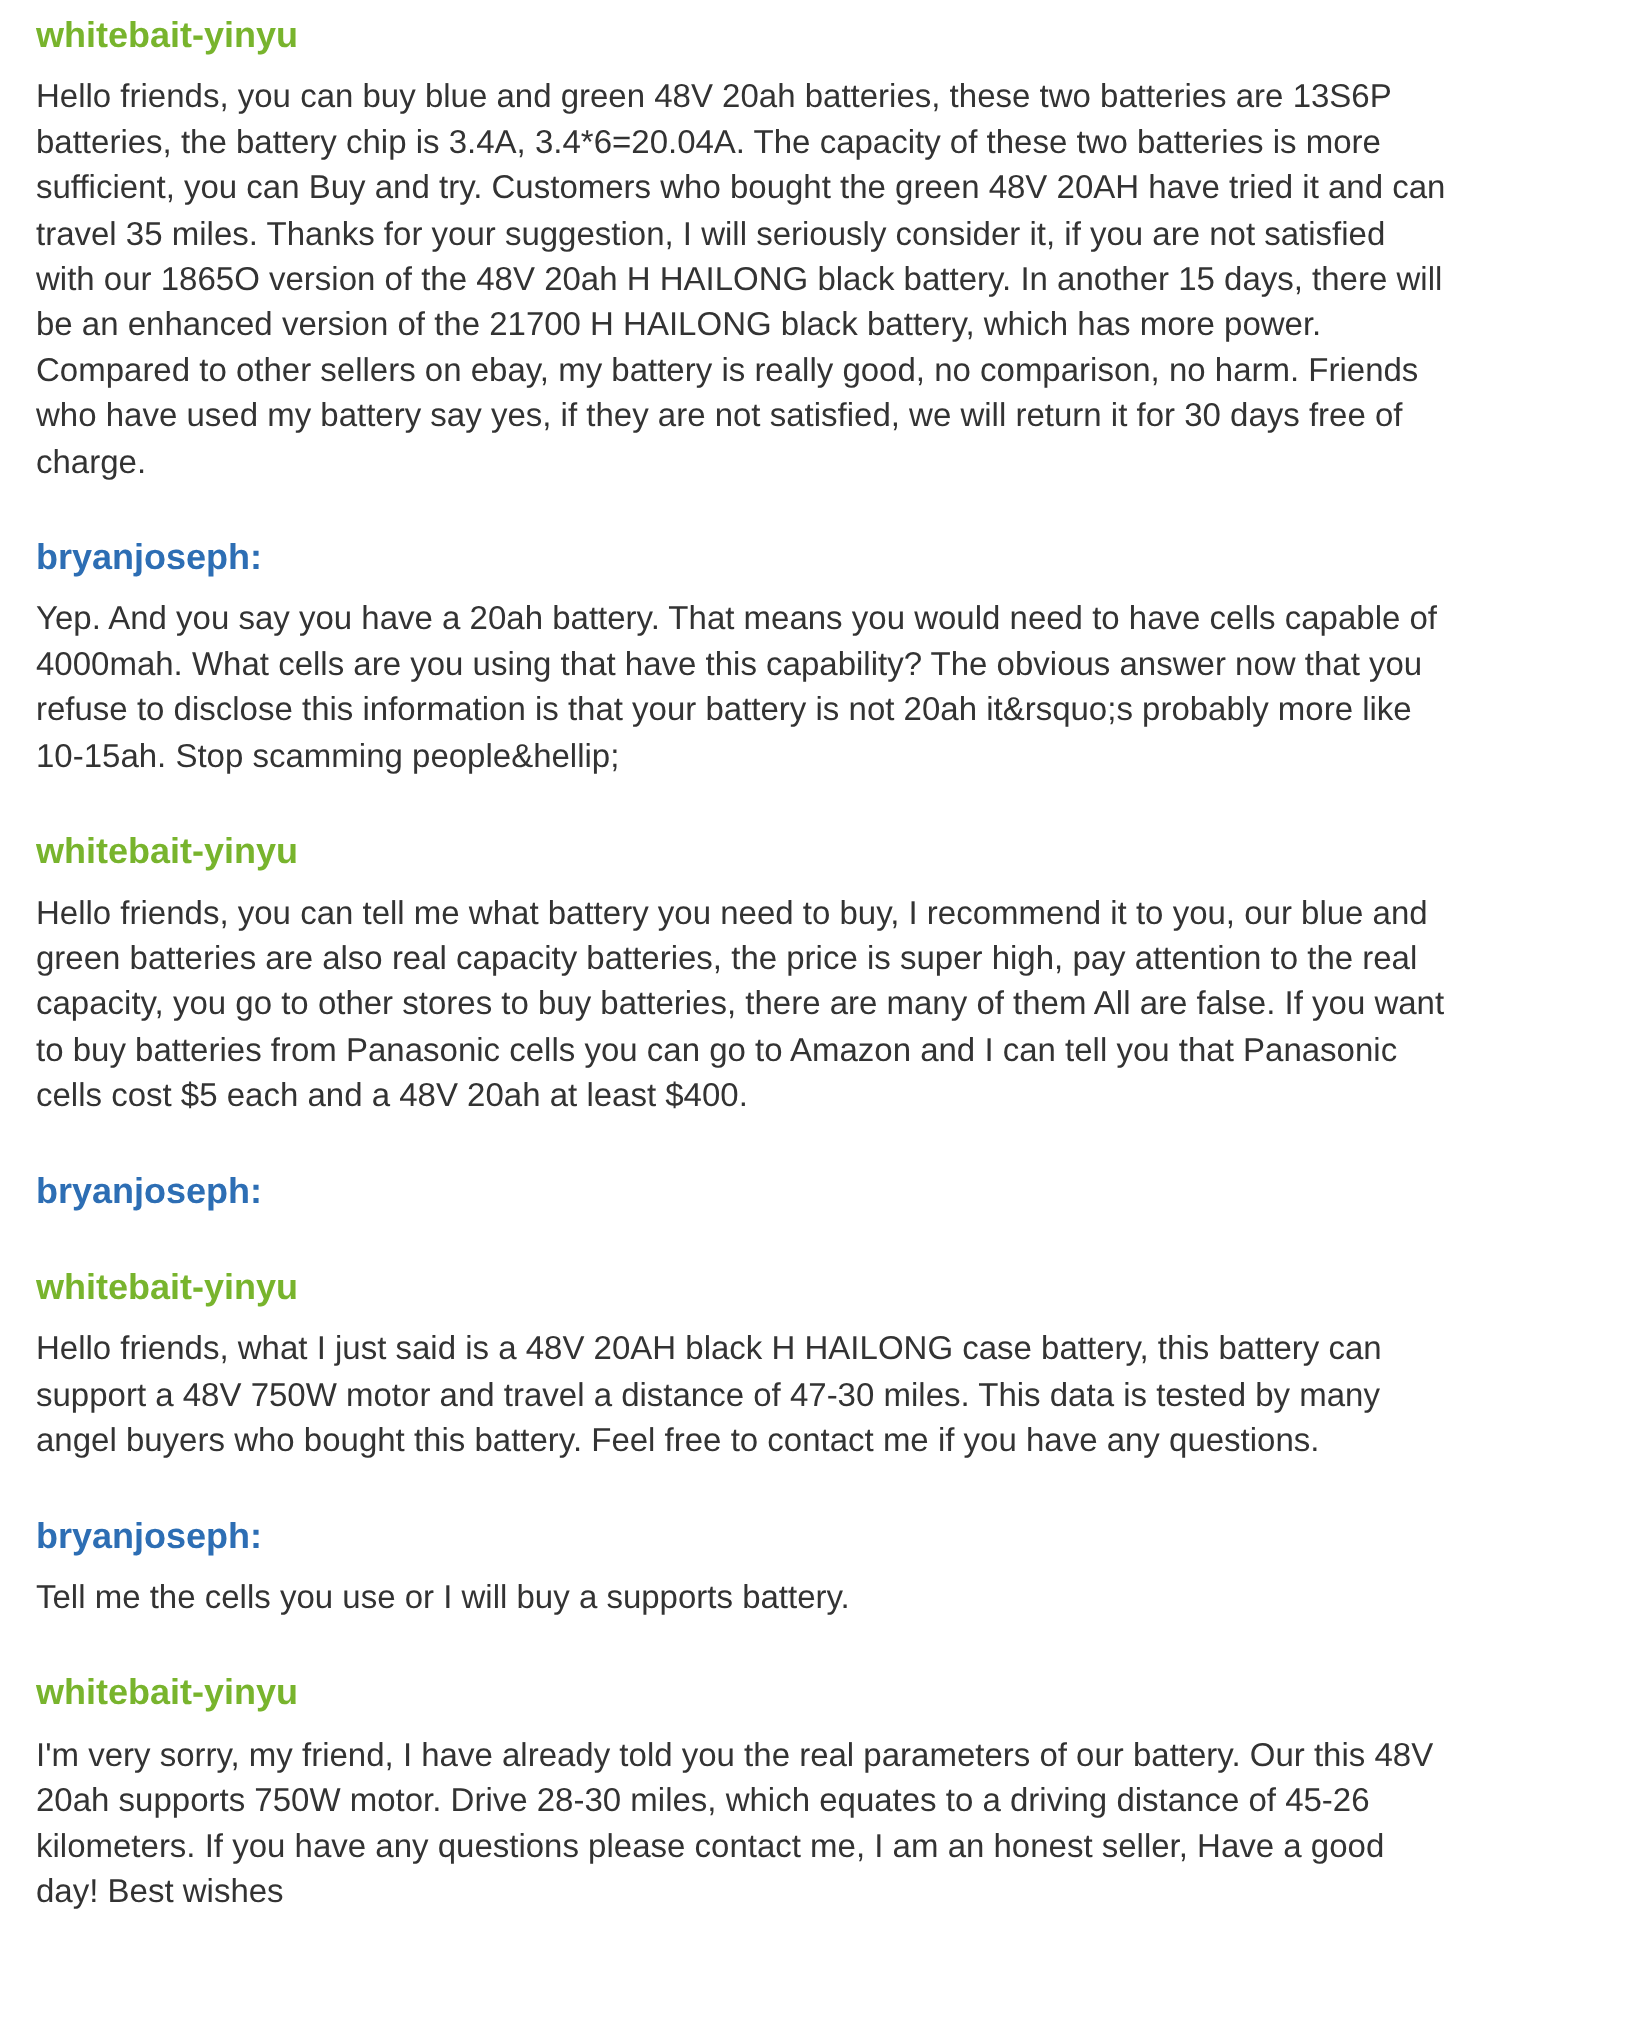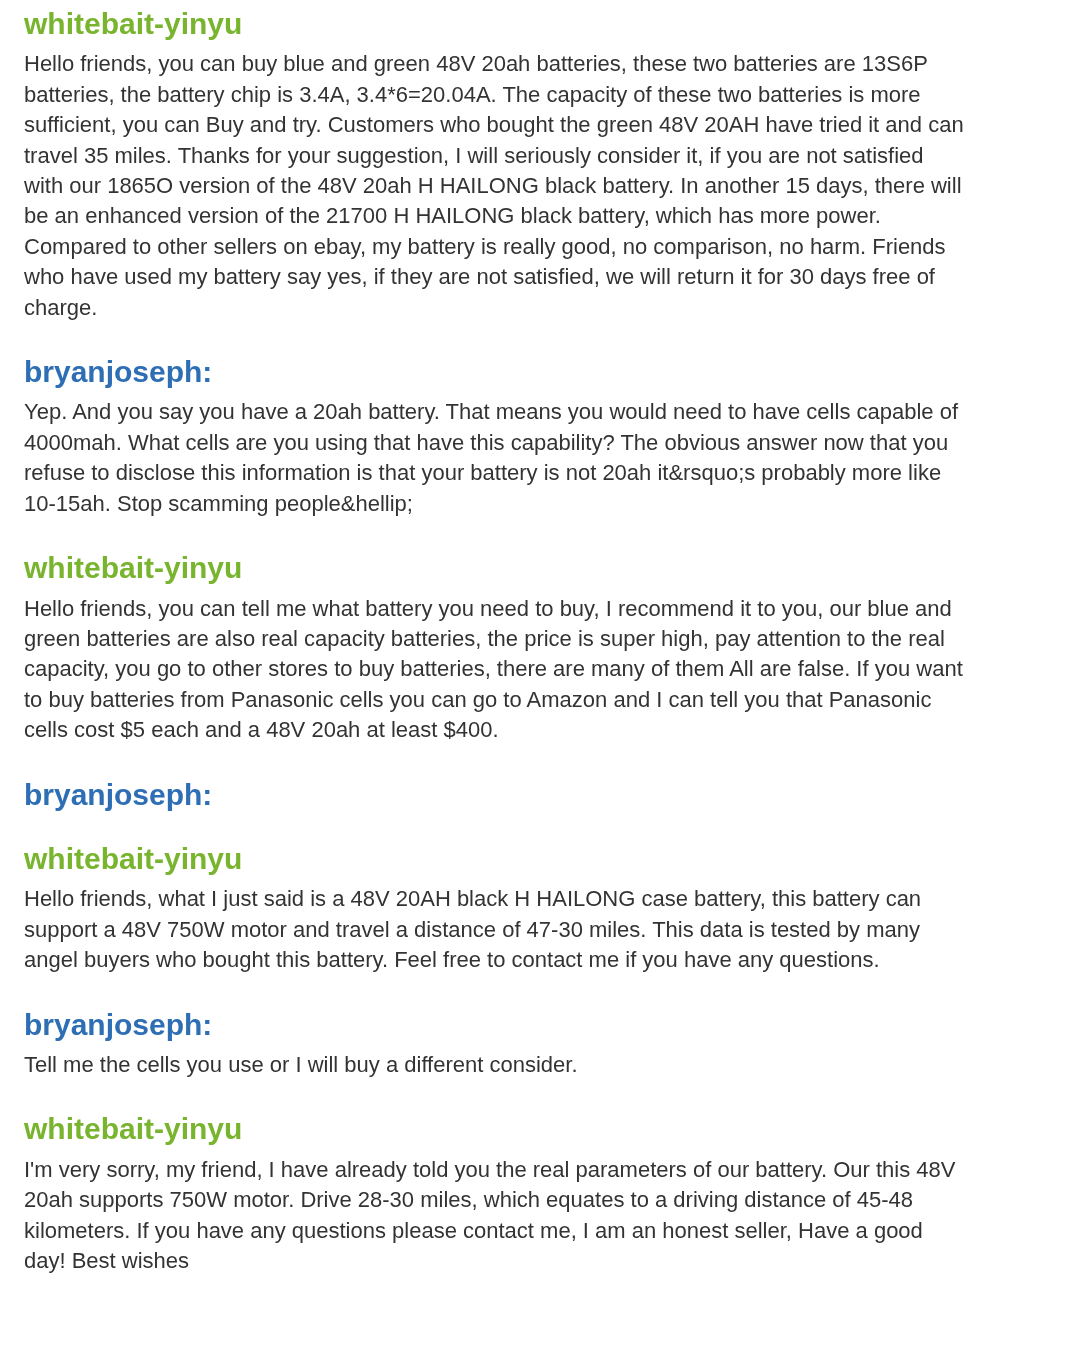--- a/index.html
+++ b/index.html
@@ -9,21 +9,21 @@
   }
   .page {
     width: 1092px;
     min-height: 1348px;
     box-sizing: border-box;
     padding: 9px 24px 20px 24px;
     font-family: "Liberation Sans", sans-serif;
   }
   .message { display: block; }
   .author {
-    font-size: 30px;
+    font-size: 24px;
     font-weight: bold;
     line-height: 30.4px;
     margin: 34px 0 10px 0;
     display: block;
     text-decoration: none;
     cursor: pointer;
   }
   .message:first-child .author { margin-top: 0; }
   .msg-text {
     font-size: 22px;
@@ -75,23 +75,23 @@
 
   <section class="message">
     <a class="author" style="color: rgb(120, 180, 45);">whitebait-yinyu</a>
     <p class="msg-text">Hello friends, what I just said is a 48V 20AH black H HAILONG case battery, this battery can
 support a 48V 750W motor and travel a distance of 47-30 miles. This data is tested by many
 angel buyers who bought this battery. Feel free to contact me if you have any questions.</p>
   </section>
 
   <section class="message">
     <a class="author" style="color: rgb(45, 110, 180);">bryanjoseph:</a>
-    <p class="msg-text">Tell me the cells you use or I will buy a different consider.</p>
+    <p class="msg-text">Tell me the cells you use or I will buy a supports battery.</p>
   </section>
 
   <section class="message">
     <a class="author" style="color: rgb(120, 180, 45);">whitebait-yinyu</a>
     <p class="msg-text">I'm very sorry, my friend, I have already told you the real parameters of our battery. Our this 48V
-20ah supports 750W motor. Drive 28-30 miles, which equates to a driving distance of 45-48
+20ah supports 750W motor. Drive 28-30 miles, which equates to a driving distance of 45-26
 kilometers. If you have any questions please contact me, I am an honest seller, Have a good
 day! Best wishes</p>
   </section>
 </main>
 
 </body></html>

